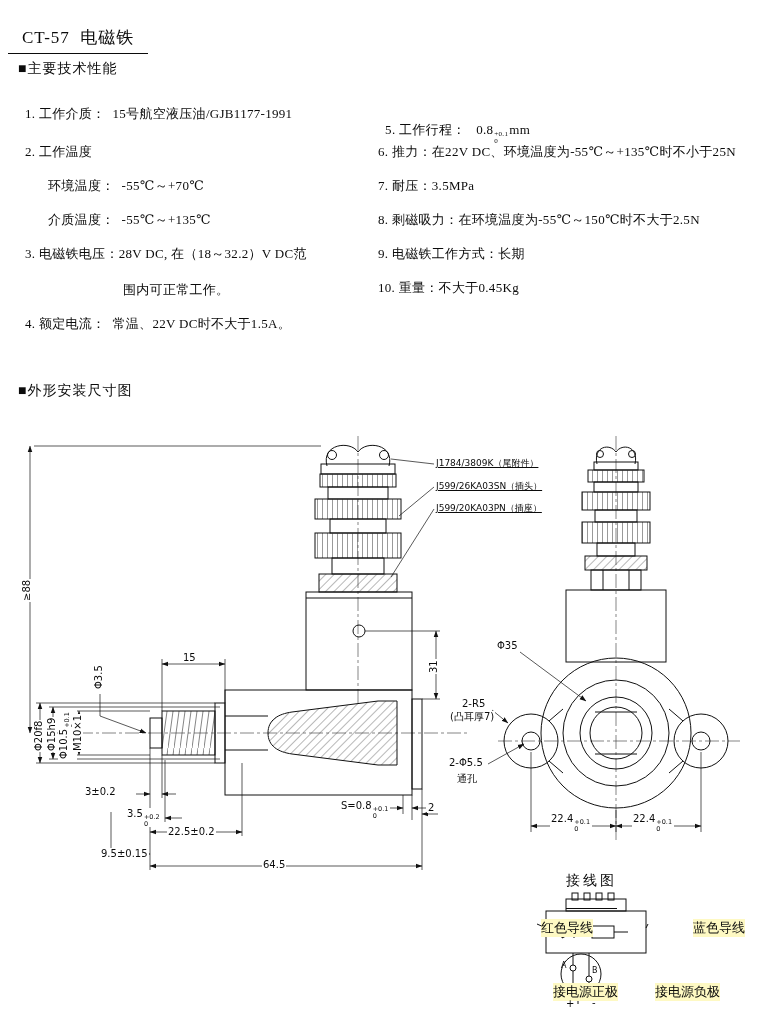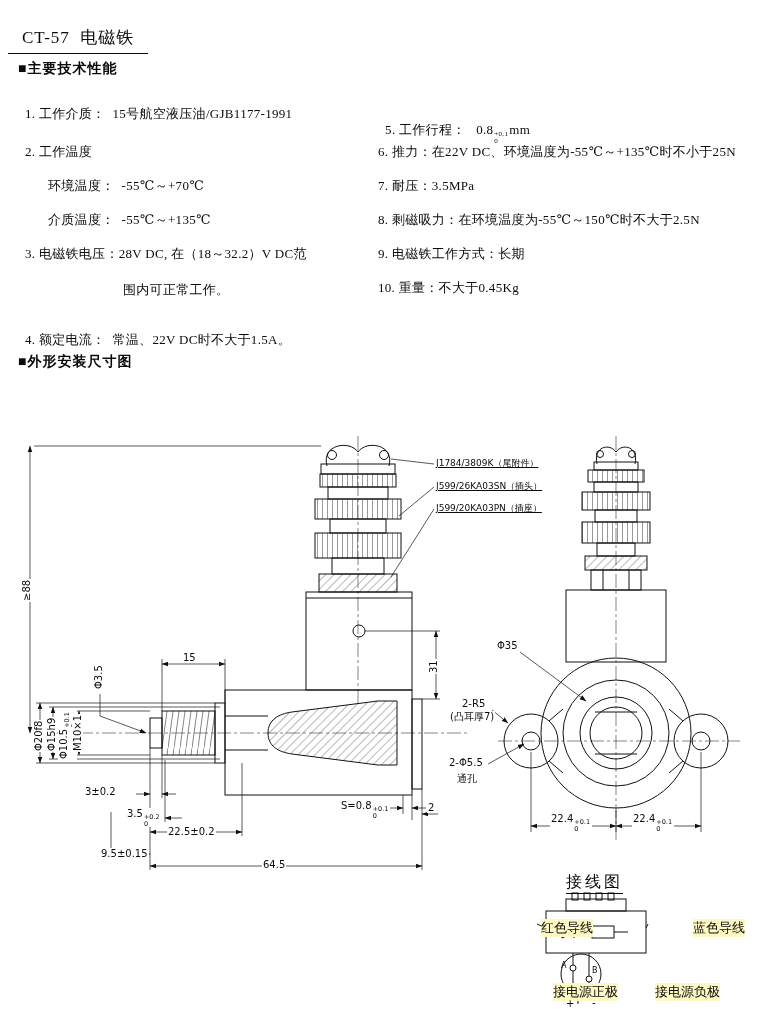--- a/index.html
+++ b/index.html
@@ -2,63 +2,63 @@
 <html><head>
 <meta charset="utf-8">
 <style>
   * { margin:0; padding:0; box-sizing:border-box; }
   html,body { width:779px; height:1009px; background:#ffffff; color:#0b0b0b;
     font-family:"Liberation Serif","DejaVu Serif",serif; overflow:hidden; position:relative; }
   .abs { position:absolute; white-space:pre; }
   .title-wrap { left:0; right:0; top:8px; text-align:left; }
   .title { display:inline-block; font-size:17px; letter-spacing:1px;
     border-bottom:1.5px solid #0b0b0b; padding:0 14px 4px 14px; }
-  .sec-header { font-size:14px; font-weight:bold; letter-spacing:1px; }
+  .sec-header { font-size:14px; font-weight:normal; letter-spacing:1px; }
   .spec { font-size:13px; letter-spacing:0.3px; }
   .dim { font-size:10px; line-height:11px; background:#fff;
     font-family:"DejaVu Sans","Liberation Sans",sans-serif; padding:0 1px; }
   .callout { font-size:9px; line-height:10px; background:#fff;
     font-family:"DejaVu Sans","Liberation Sans",sans-serif;text-decoration:underline; }
   .rot { transform:rotate(-90deg); transform-origin:0 0; }
   .tol { display:inline-flex; flex-direction:column; align-items:flex-start;
     font-size:7px; line-height:7px; vertical-align:-2px; margin:0 1px; }
   .tol-s { font-size:6.5px; line-height:6.5px; }
   .wire-label { font-size:13px; background:#fef9c3;margin-left:44px; }
-  .wiring-title { font-size:16px; letter-spacing:3px; border-bottom:1px solid #0b0b0b; padding-bottom:0; }
+  .wiring-title { font-size:14px; letter-spacing:3px; border-bottom:1px solid #0b0b0b; padding-bottom:18px; }
   .pin-letter { font-size:8px; font-family:"DejaVu Sans",sans-serif; }
   .pm { font-size:10px; font-family:"DejaVu Sans",sans-serif; }
   svg { position:absolute; left:0; top:390px; }
 </style>
 </head>
 <body>
 
 <div class="abs title-wrap">
   <span class="title">CT-57  电磁铁</span>
 </div>
 
 <div class="abs sec-header" style="left:18px; top:60px">■主要技术性能</div>
 
 <div class="abs spec" style="left:25px;  top:105px">1. 工作介质：  15号航空液压油/GJB1177-1991</div>
 <div class="abs spec" style="left:25px;  top:143px">2. 工作温度</div>
 <div class="abs spec" style="left:48px;  top:177px">环境温度：  -55℃～+70℃</div>
 <div class="abs spec" style="left:48px;  top:211px">介质温度：  -55℃～+135℃</div>
 <div class="abs spec" style="left:25px;  top:245px">3. 电磁铁电压：28V DC, 在（18～32.2）V DC范</div>
 <div class="abs spec" style="left:123px; top:281px">围内可正常工作。</div>
-<div class="abs spec" style="left:25px;  top:331px">4. 额定电流：  常温、22V DC时不大于1.5A。</div>
+<div class="abs spec" style="left:25px;  top:315px">4. 额定电流：  常温、22V DC时不大于1.5A。</div>
 
 <div class="abs spec" style="left:378px; top:105px">
   <span>5. 工作行程：   0.8</span><span class="tol"><span>+0.1</span><span>0</span></span><span>mm</span>
 </div>
 <div class="abs spec" style="left:378px; top:143px">6. 推力：在22V DC、环境温度为-55℃～+135℃时不小于25N</div>
 <div class="abs spec" style="left:378px; top:177px">7. 耐压：3.5MPa</div>
 <div class="abs spec" style="left:378px; top:211px">8. 剩磁吸力：在环境温度为-55℃～150℃时不大于2.5N</div>
 <div class="abs spec" style="left:378px; top:245px">9. 电磁铁工作方式：长期</div>
 <div class="abs spec" style="left:378px; top:279px">10. 重量：不大于0.45Kg</div>
 
-<div class="abs sec-header" style="left:18px; top:353px">■外形安装尺寸图</div>
+<div class="abs sec-header" style="left:18px; top:382px">■外形安装尺寸图</div>
 
 <svg width="779" height="619" viewBox="0 390 779 619" xmlns="http://www.w3.org/2000/svg">
   <defs>
     <marker id="ar" viewBox="0 0 10 10" refX="9" refY="5" markerWidth="10" markerHeight="10" orient="auto-start-reverse">
       <path d="M0,1.6 L9.5,5 L0,8.4 z" fill="#111"></path>
     </marker>
     <pattern id="hatch" width="6" height="6" patternUnits="userSpaceOnUse" patternTransform="rotate(45)">
       <line x1="0" y1="0" x2="0" y2="6" stroke="#333" stroke-width="0.7"></line>
     </pattern>
     <pattern id="knurl" width="5" height="8" patternUnits="userSpaceOnUse">

